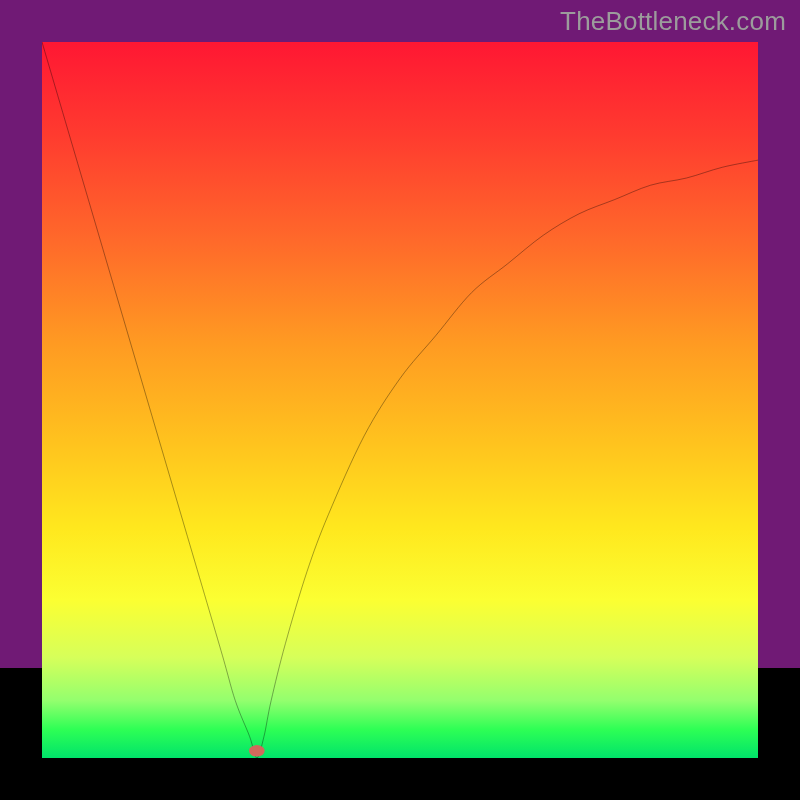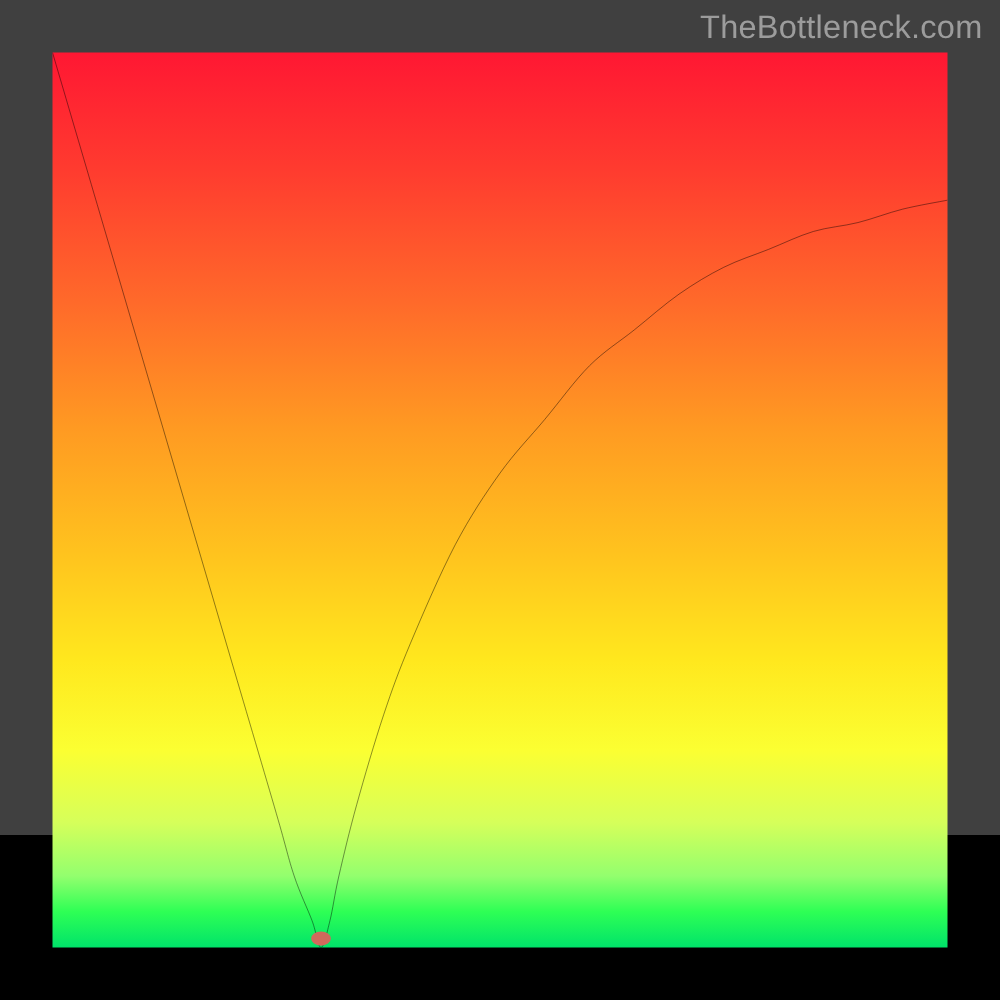--- a/index.html
+++ b/index.html
@@ -8,21 +8,21 @@
     width: 800px;
     height: 800px;
     background: #000;
     font-family: Arial, Helvetica, sans-serif;
     overflow: hidden;
   }
   .frame {
     position: relative;
     width: 800px;
     height: 668px;
-    background: #404040;
+    background: #701a75;
   }
   .plot-area {
     position: absolute;
     left: 42px;
     top: 42px;
     width: 716px;
     height: 716px;
     background: linear-gradient(to bottom,
       #ff1733 0%,
       #ff3b2f 13%,

